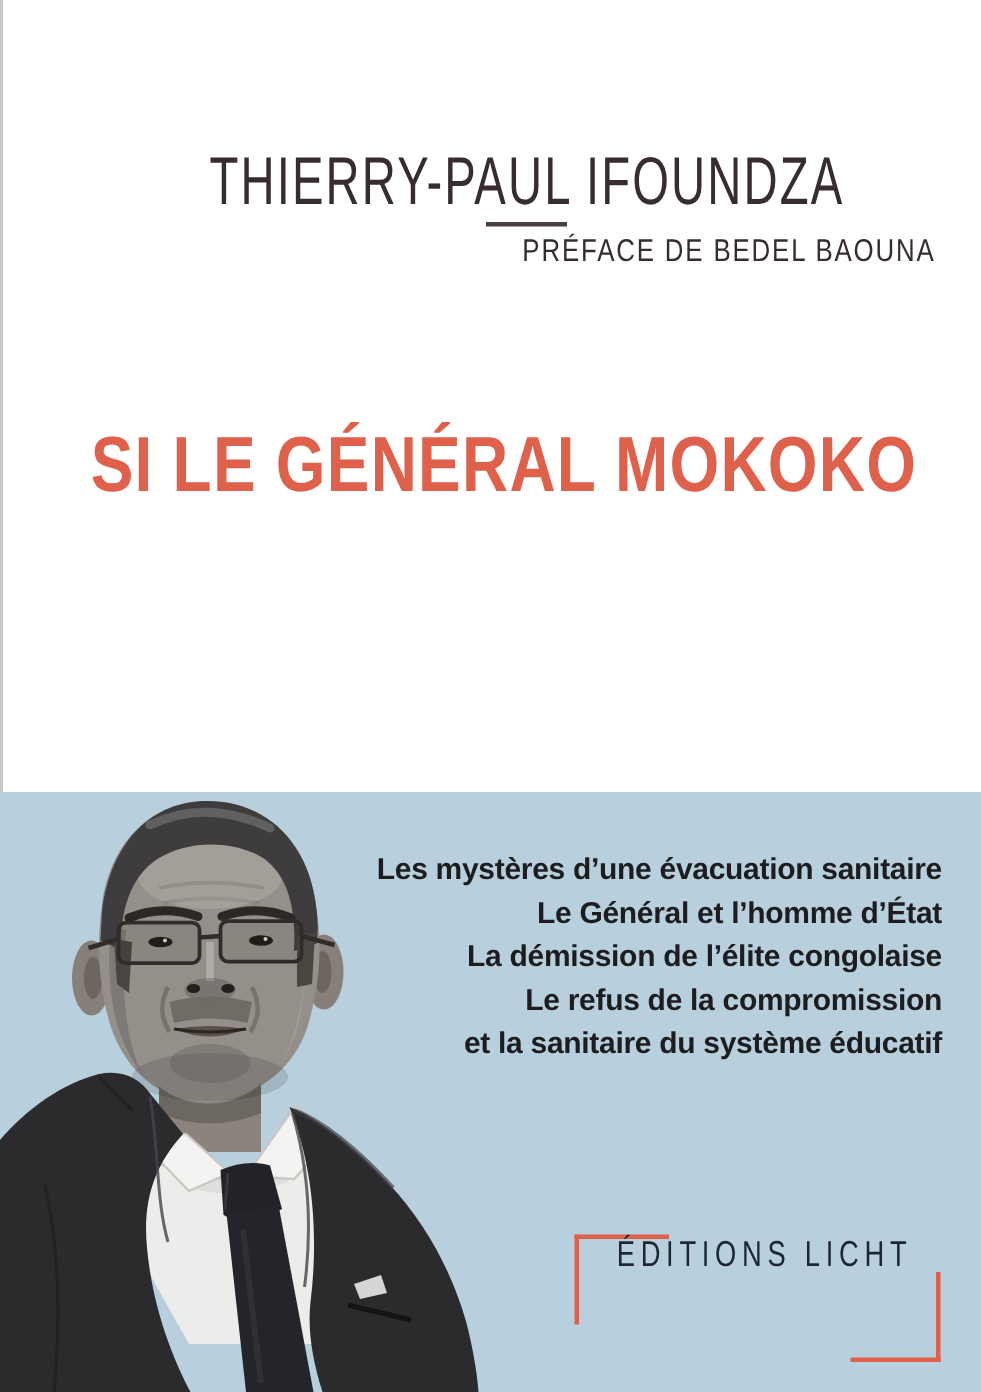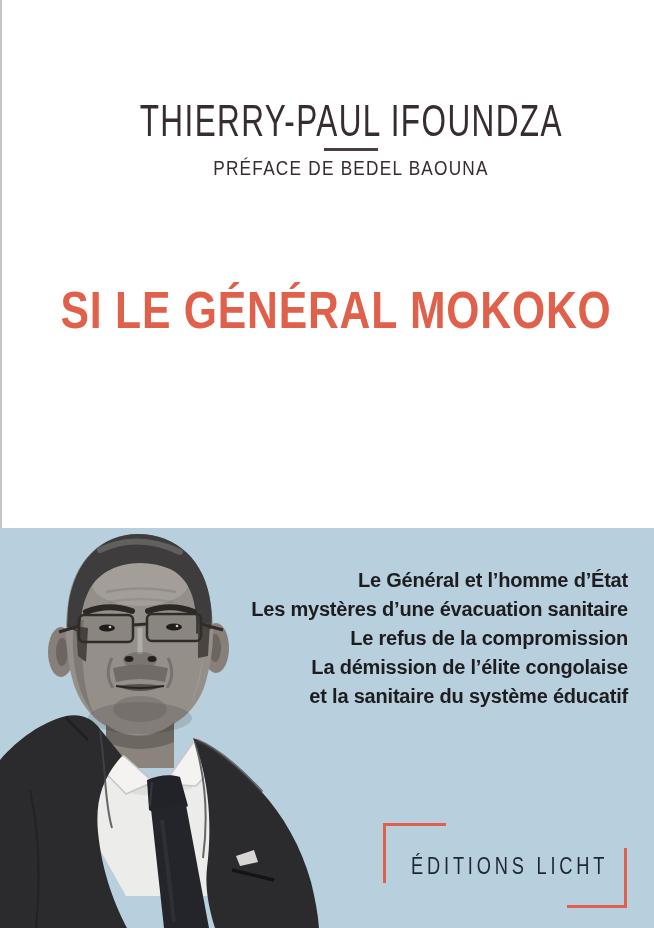--- a/index.html
+++ b/index.html
@@ -7,21 +7,21 @@
     position:relative;width:654px;height:928px;background:#ffffff;overflow:hidden;
     font-family:"Liberation Sans",sans-serif;
   }
   .edge-line{position:absolute;left:0;top:0;width:2px;height:528px;background:#b6b3b3;opacity:.75;}
 
   
   .author-block{position:absolute;top:98px;left:0;right:0;text-align:center;color:#372c2e;padding-left:48px;}
   .author-name{font-size:45px;line-height:46px;letter-spacing:2px;white-space:nowrap;}
   .author-name>span{display:inline-block;transform:scaleX(.70);transform-origin:center;}
   .author-rule{width:54px;height:3px;background:#4a3e40;margin:4px auto 6px auto;}
-  .preface-line{font-size:21px;line-height:22px;letter-spacing:1.5px;white-space:nowrap;}
+  .preface-line{font-size:21px;line-height:22px;letter-spacing:1.5px;white-space:nowrap;text-align:right;}
   .preface-line>span{display:inline-block;transform:scaleX(.82);transform-origin:center;}
 
   
   .title-block{position:absolute;top:265px;left:0;right:0;text-align:center;
     color:#e0614b;font-weight:bold;}
   .title-line{font-size:52px;line-height:90px;white-space:nowrap;}
   .title-line>span{display:inline-block;transform:scaleX(.82);transform-origin:center;letter-spacing:1px;}
 
   
   .band{position:absolute;left:0;top:528px;width:654px;height:400px;background:#b8cfdd;}
@@ -33,21 +33,21 @@
     line-height:29px;color:#1d1d1f;white-space:nowrap;
   }
 
   
   .publisher-logo{position:absolute;left:383px;top:295px;width:244px;height:85px;}
   .corner-tl{position:absolute;left:0;top:0;width:60px;height:57px;
     border-top:3px solid #e0614b;border-left:3px solid #e0614b;}
   .corner-br{position:absolute;right:0;bottom:0;width:57px;height:57px;
     border-bottom:3px solid #e0614b;border-right:3px solid #e0614b;}
   .publisher-text{position:absolute;left:0;top:0;right:0;bottom:0;
-    display:flex;align-items:center;justify-content:center;
+    display:flex;align-items:flex-start;justify-content:center;
     font-size:24px;letter-spacing:5px;color:#1d2733;white-space:nowrap;margin-left:10px;}
   .publisher-text>span{display:inline-block;transform:scaleX(.76);transform-origin:center;}
 </style>
 </head>
 <body>
 
 <div class="page">
 
   <div class="edge-line"></div>
 
@@ -155,24 +155,24 @@
 
       <g>
         <path d="M147 252 C158 247 171 246 180 249 L188 278 C172 286 157 287 149 282 Z" fill="#222329"></path>
         <path d="M152 254 L150 278" stroke="#3a3b41" stroke-width="2" opacity="0.8"></path>
         <path d="M151 281 L186 277 L209 400 L164 400 Z" fill="#24252b"></path>
         <path d="M162 292 L174 394" stroke="#34353c" stroke-width="4" opacity="0.7"></path>
       </g>
     </svg>
 
     <div class="taglines">
+      <div>Les mystères d’une évacuation sanitaire</div>
       <div>Le Général et l’homme d’État</div>
-      <div>Les mystères d’une évacuation sanitaire</div>
+      <div>La démission de l’élite congolaise</div>
       <div>Le refus de la compromission</div>
-      <div>La démission de l’élite congolaise</div>
       <div>et la sanitaire du système éducatif</div>
     </div>
 
     <div class="publisher-logo">
       <div class="corner-tl"></div>
       <div class="corner-br"></div>
       <div class="publisher-text">
         <span>ÉDITIONS LICHT</span>
       </div>
     </div>

